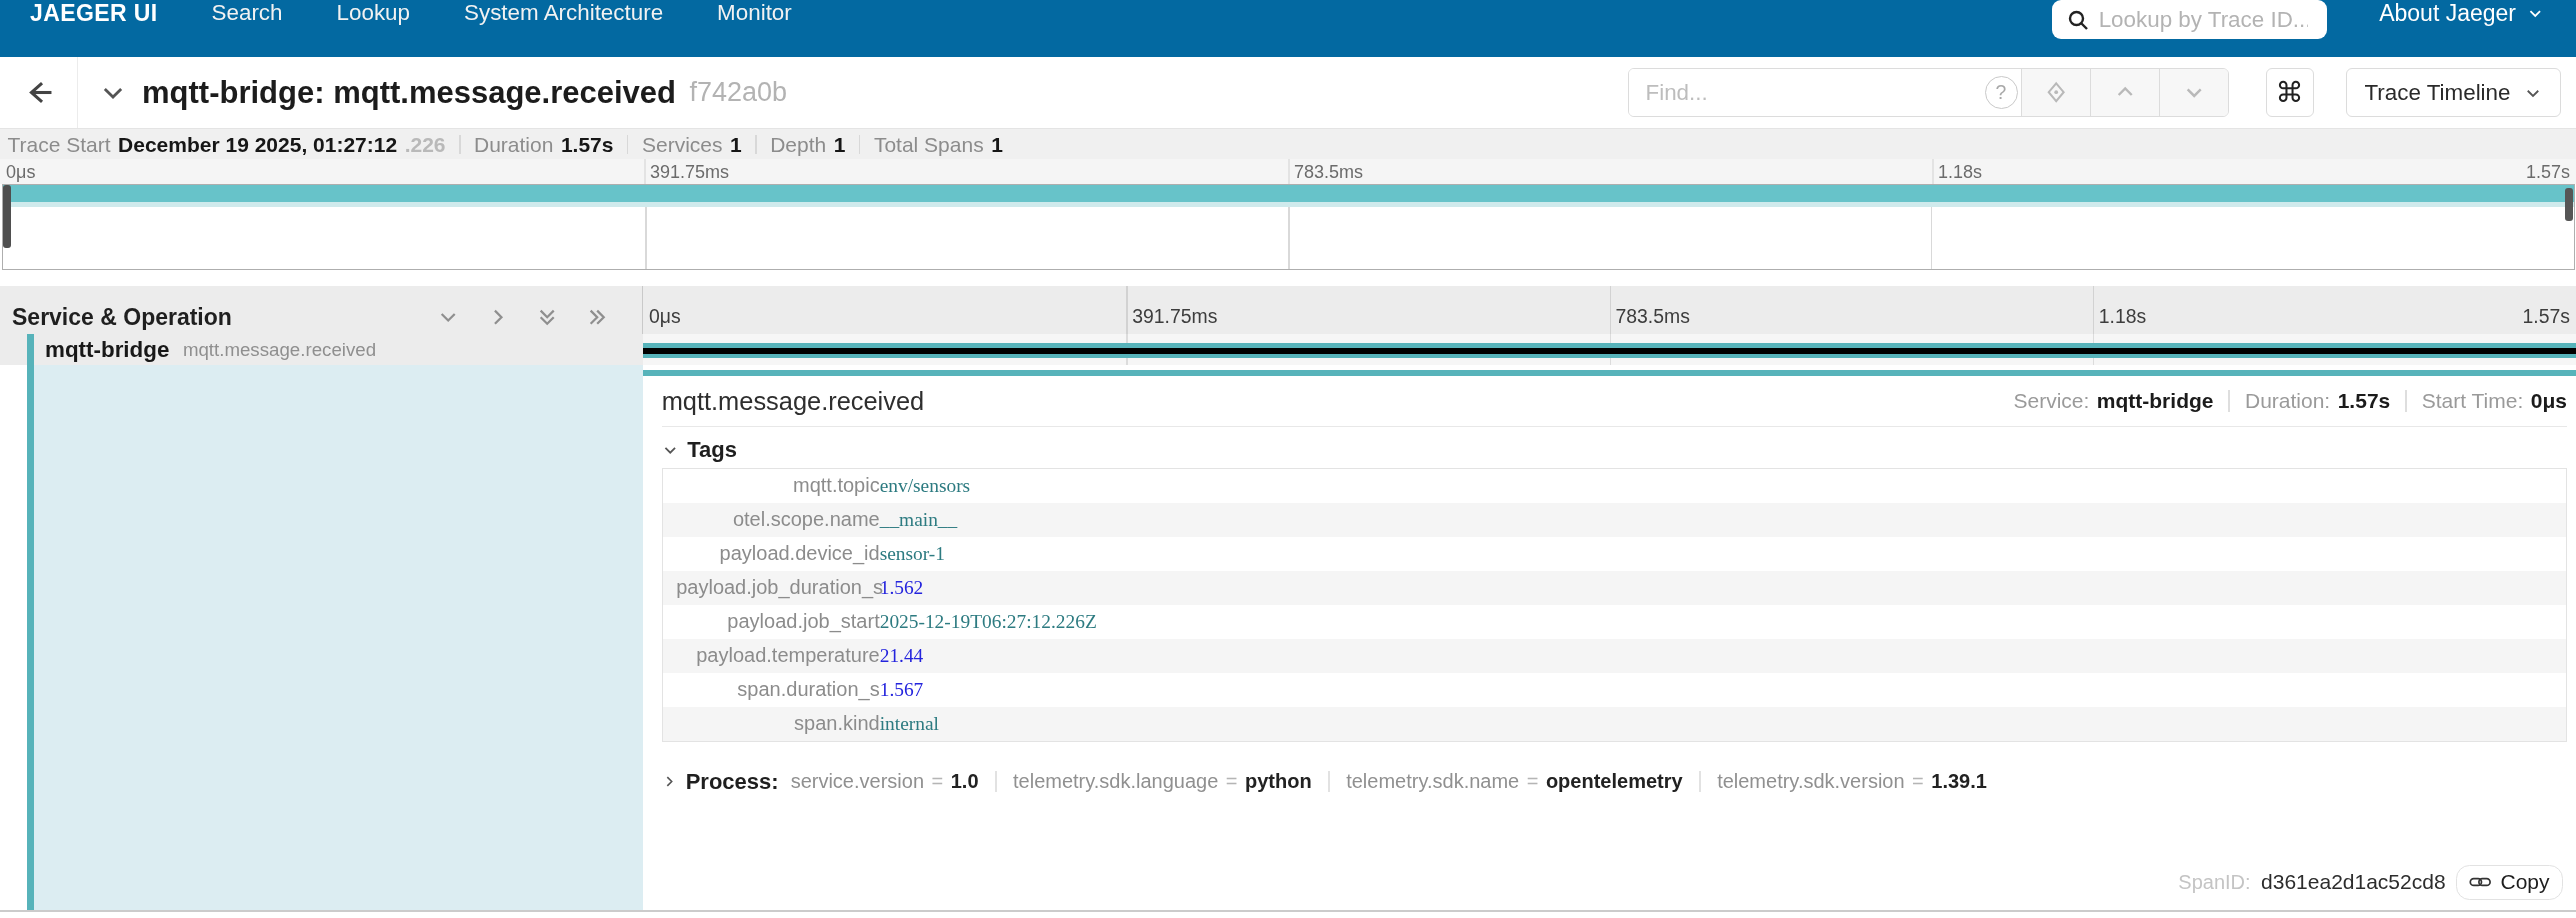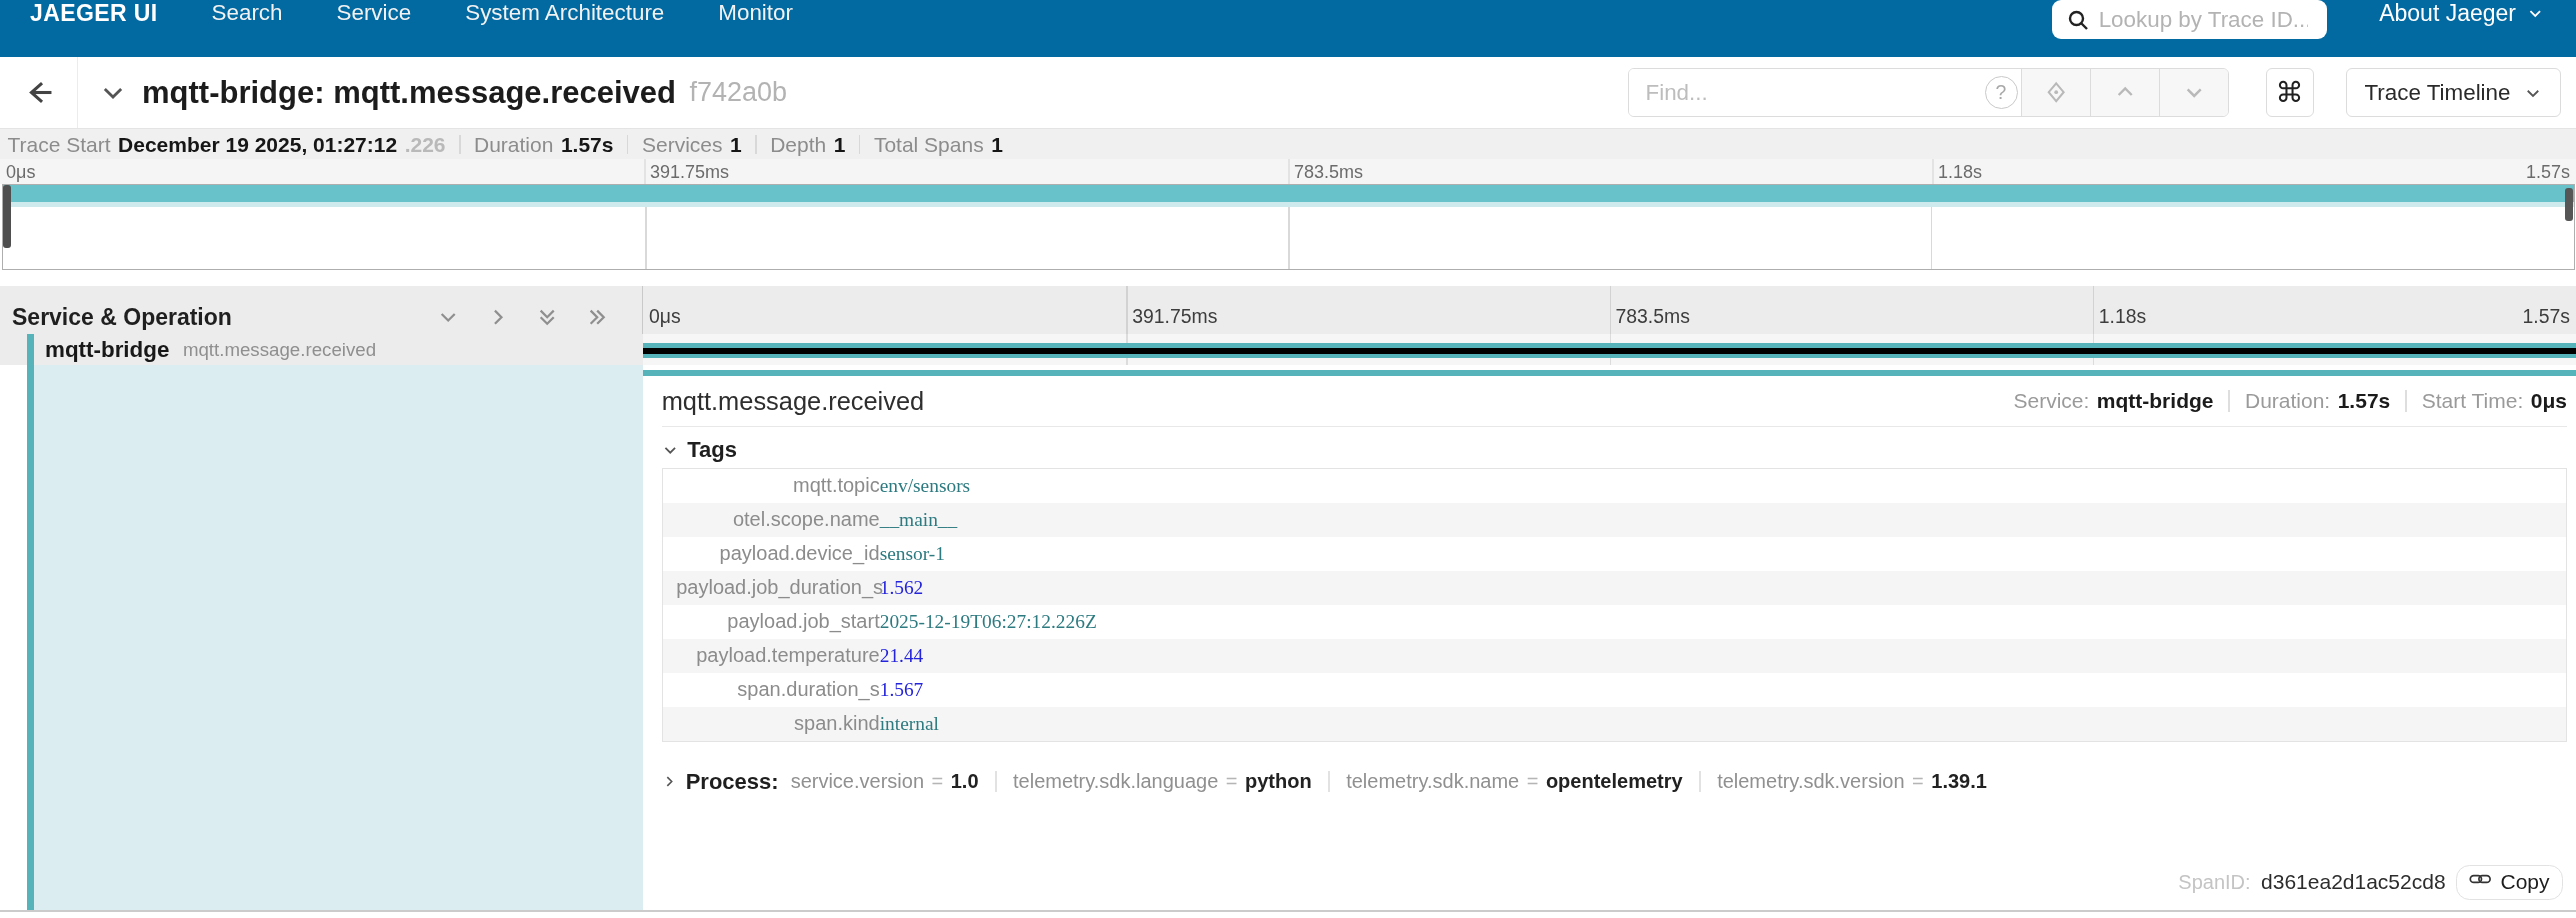--- a/index.html
+++ b/index.html
@@ -116,33 +116,33 @@
   .process-row { margin-top:25.4px; height:30px; display:flex; align-items:center; }
   .process-row .p-label { font-size:22px; font-weight:700; color:#1f1f1f; margin:0 12px 0 9px; }
   .p-pair { display:flex; align-items:center; font-size:20px; }
   .p-pair .k { color:#909090; }
   .p-pair .eq { color:#b5b5b5; margin:0 7.5px; }
   .p-pair .v { color:#222; font-weight:700; }
   .p-sep { width:1.5px; height:21px; background:#e2e2e2; margin:0 16.5px; }
   .d-footer { position:absolute; right:4.5px; bottom:10.5px; display:flex; align-items:center; gap:10.5px; }
   .spanid-label { font-size:20px; color:#c4c4c4; }
   .spanid-value { font-size:21px; color:#2d2d2d; }
-  .copy-btn { display:flex; align-items:flex-start; gap:9px; border:1.5px solid #e2e2e2; border-radius:13.5px;
+  .copy-btn { display:flex; align-items:center; gap:9px; border:1.5px solid #e2e2e2; border-radius:13.5px;
               padding:4.5px 12px; color:#1e1e1e; font-size:21px; cursor:pointer; background:#fff; }
   .bottom-line { position:absolute; left:0; top:910px; width:100%; height:1.5px; background:#cbcbcb; }
 </style>
 </head>
 <body>
 
 <div id="app">
 
   <div class="nav">
     <div class="brand">JAEGER UI</div>
     <div class="nav-item">Search</div>
-    <div class="nav-item">Service</div>
+    <div class="nav-item">Lookup</div>
     <div class="nav-item">System Architecture</div>
     <div class="nav-item">Monitor</div>
     <div class="nav-spacer"></div>
     <div class="nav-search">
       <span>
         <svg width="24" height="24" viewBox="0 0 24 24">
             <circle cx="10.5" cy="10.5" r="6.5" fill="none" stroke="#222" stroke-width="2.4"></circle>
             <line x1="15.5" y1="15.5" x2="21" y2="21" stroke="#222" stroke-width="2.4"></line>
           </svg>
       </span>

